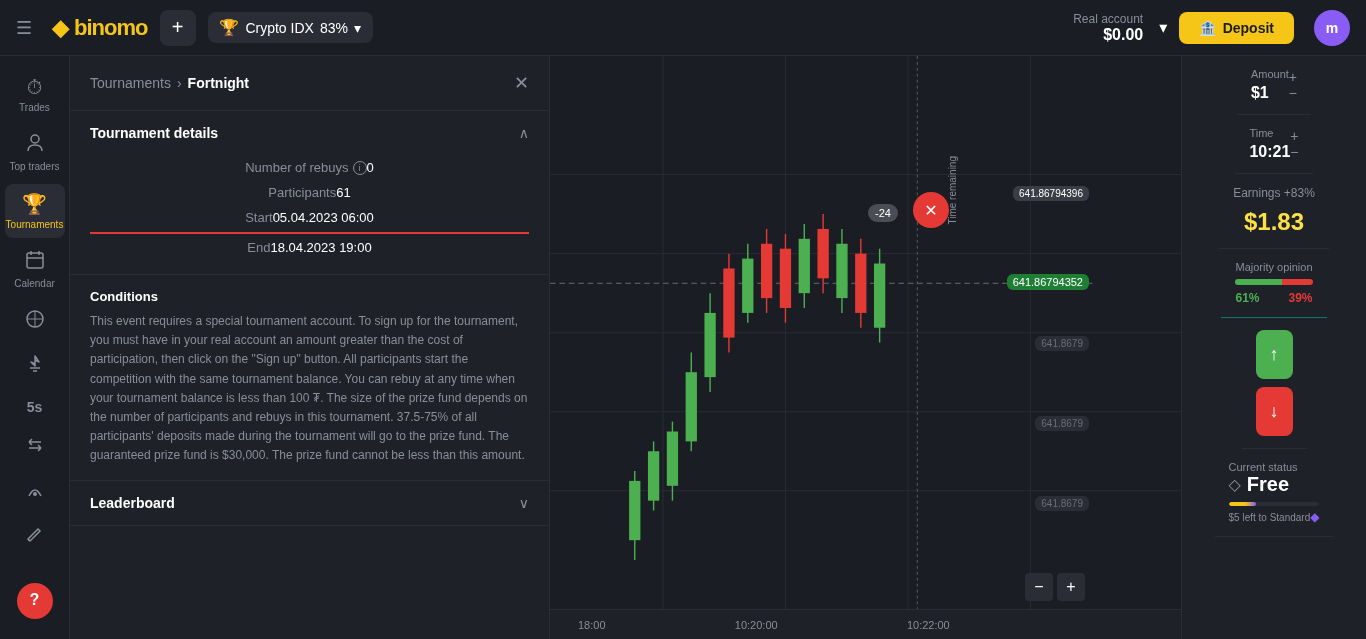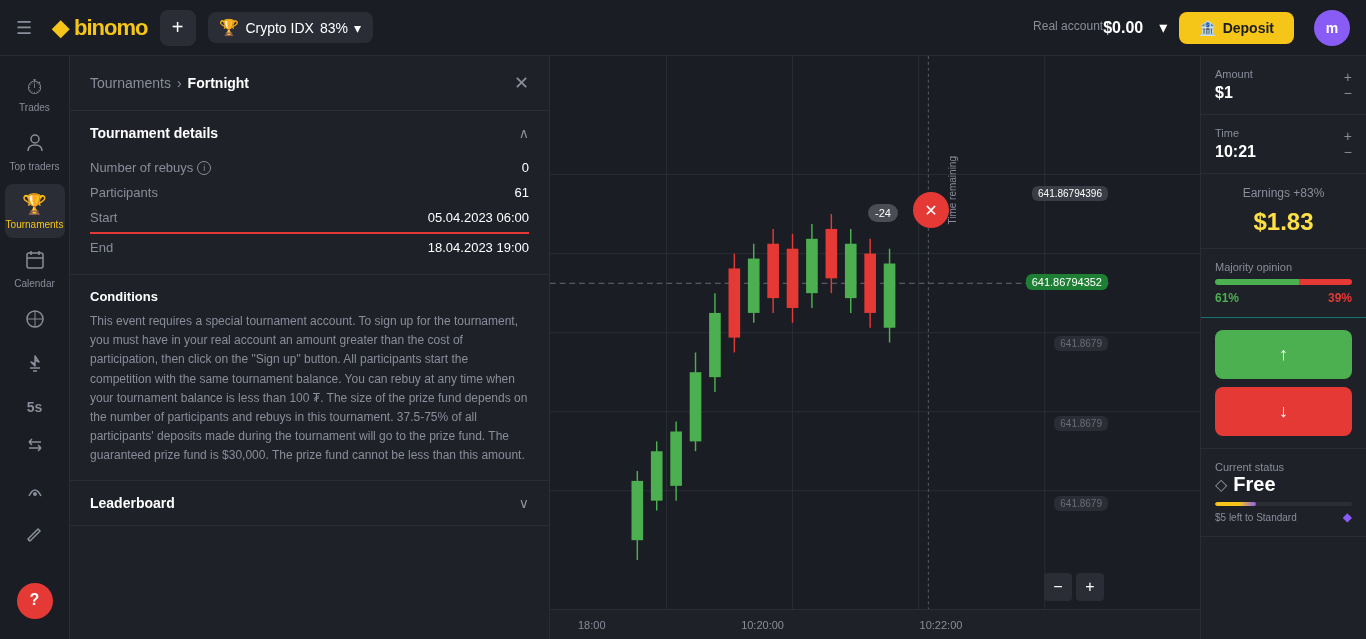--- a/index.html
+++ b/index.html
@@ -66,22 +66,22 @@
       padding: 6px 12px;
       cursor: pointer;
       font-size: 14px;
     }
     .topbar-asset .asset-icon {
       font-size: 16px;
     }
     .topbar-spacer { flex: 1; }
     .topbar-account {
       display: flex;
-      flex-direction: row;
-      align-items: flex-start;
+      flex-direction: column;
+      align-items: flex-end;
       font-size: 12px;
       color: #8a8d9a;
       margin-right: 4px;
     }
     .topbar-account .balance {
       font-size: 16px;
       font-weight: 700;
       color: #fff;
     }
     .deposit-btn {
@@ -205,21 +205,21 @@
       font-weight: 600;
       color: #fff;
     }
     .section-chevron { color: #8a8d9a; font-size: 14px; }
 
     .detail-table {
       padding: 0 20px 14px;
     }
     .detail-row {
       display: flex;
-      justify-content: space-between;
+      justify-content: center;
       align-items: center;
       padding: 5px 0;
       font-size: 13px;
     }
     .detail-label { color: #8a8d9a; display: flex; align-items: center; gap: 4px; }
     .detail-value { color: #fff; }
     .info-icon {
       width: 14px;
       height: 14px;
       border-radius: 50%;
@@ -348,28 +348,29 @@
       position: absolute;
       font-size: 10px;
       color: #8a8d9a;
       writing-mode: vertical-rl;
       text-orientation: mixed;
       transform: rotate(180deg);
     }
 
     
     .right-panel {
-      width: 166px;
+      width: 185px;
       background: #1e2128;
       border-left: 1px solid #2a2d35;
       display: flex;
       flex-direction: column;
       flex-shrink: 0;
       padding: 0;
       overflow-y: auto;
+      align-items: center;
     }
     .right-panel::-webkit-scrollbar { width: 3px; }
 
     .rp-section {
       padding: 12px 14px;
       border-bottom: 1px solid #2a2d35;
     }
     .rp-label {
       font-size: 11px;
       color: #8a8d9a;

